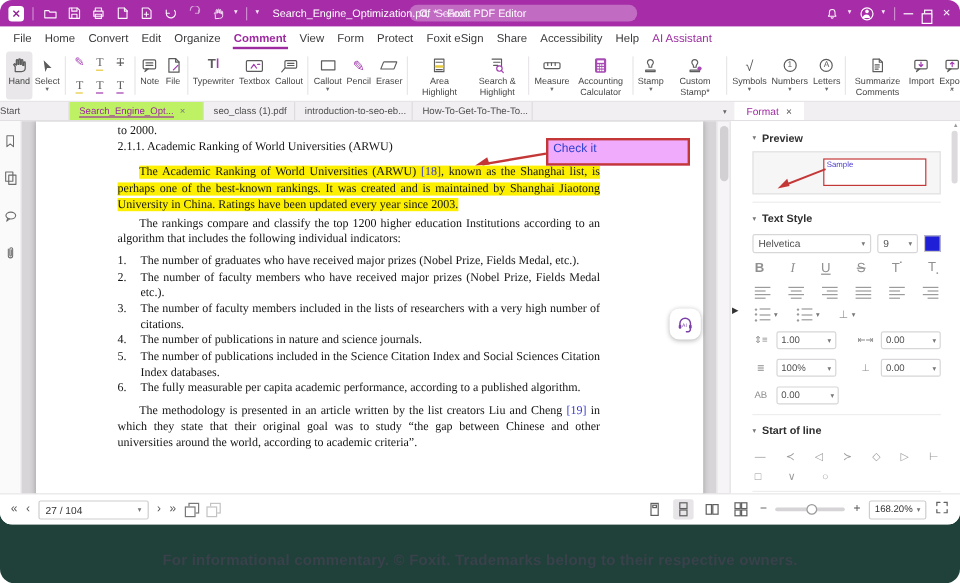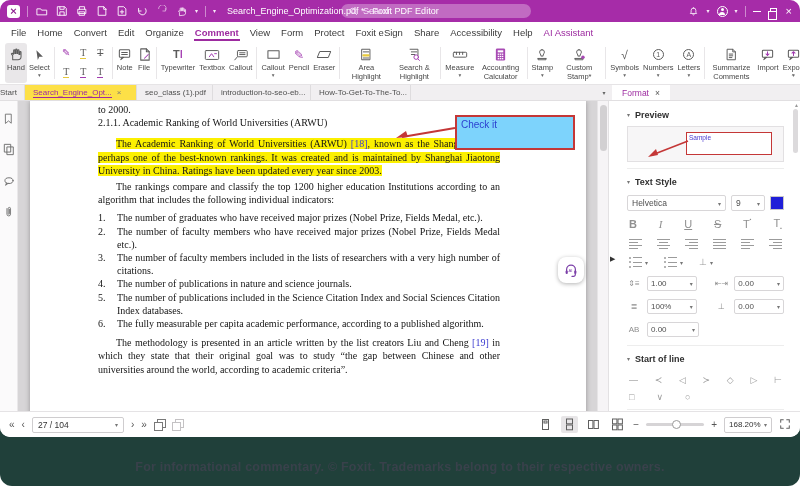--- a/index.html
+++ b/index.html
@@ -46,23 +46,23 @@
 .mini-grid{display:grid;grid-template-columns:repeat(3,17px);grid-template-rows:19px 19px;align-content:center;justify-items:center;align-items:center;padding:0 1px;flex:none}
 .mg{font-family:"Liberation Serif",serif;font-size:10px;color:#5c5c5c;line-height:1;position:relative;padding-bottom:2px}
 .mg u{text-decoration:none;border-bottom:1.6px solid #e7c93c}
 .mg.pu u{border-bottom-color:#a23bb0}
 .circ{width:11px;height:11px;border:1px solid #5c5c5c;border-radius:50%;font-size:7px;display:flex;align-items:center;justify-content:center;color:#5c5c5c}
 .tb-collapse{position:absolute;right:4px;bottom:3px;color:#8a8a8a;font-size:7px}
 .txtico{font-size:11px;color:#5c5c5c;font-weight:bold;line-height:1}
 .eraser-sh{width:12px;height:7px;border:1px solid #5c5c5c;transform:skewX(-22deg);border-radius:1px}
 
 .doctabs{height:16px;background:#f1eff1;border-bottom:1px solid #e1dfe1;display:flex;align-items:stretch;font-size:8px;color:#4f4f4f;flex:none}
-.dstart{width:25px;display:flex;align-items:center;padding-left:0;border-right:1px solid #dedcde}
+.dstart{width:58px;display:flex;align-items:center;padding-left:0;border-right:1px solid #dedcde}
 .dtab{display:flex;align-items:center;gap:5px;padding:0 8px;border-right:1px solid #dedcde;white-space:nowrap;overflow:hidden}
-.dtab.active{background:#fde047;color:#9d2ba0}
+.dtab.active{background:#bef264;color:#9d2ba0}
 .dtab.active .tl{border-bottom:1px solid #9d2ba0}
 .dtab .x{color:#7a7a7a;font-size:8px}
 .fmt-strip{margin-left:auto;width:204px;display:flex;align-items:stretch}
 .fmt-caret{width:16px;display:flex;align-items:center;justify-content:center;color:#666;font-size:6px}
 .fmt-tab{width:58px;background:#fff;display:flex;align-items:center;justify-content:center;gap:6px;color:#9d2ba0;font-size:8.5px}
 .fmt-tab .x{color:#555}
 
 .main{flex:1;display:flex;min-height:0;position:relative}
 .rail{width:18px;background:#fbfafb;border-right:1px solid #eae8ea;display:flex;flex-direction:column;align-items:center;padding-top:10px;gap:13px;flex:none}
 .rail svg{stroke:#6d6d6d;fill:none;stroke-width:1.1;stroke-linecap:round;stroke-linejoin:round}
@@ -74,21 +74,21 @@
 .h211{margin-top:0}
 .hl-p{margin-top:8px;text-indent:18px}
 mark{background:#fcf000;color:inherit;padding:0}
 .ref{color:#3a3ad0}
 .p1{margin-top:3px;text-indent:18px}
 .dlist{margin-top:5px}
 .dli{display:flex}
 .dli .num{width:19px;flex:none;text-align:left}
 .dli .lit{flex:1;text-align:justify}
 .p2{margin-top:6px;text-indent:18px}
-.anno-box{position:absolute;left:425px;top:14px;width:120px;height:35px;border:2px solid #c43737;background:#7dd3fc;font-family:"Liberation Sans",sans-serif}
+.anno-box{position:absolute;left:425px;top:14px;width:120px;height:23px;border:2px solid #c43737;background:#f0abfc;font-family:"Liberation Sans",sans-serif}
 .anno-box span{position:absolute;left:4px;top:2px;font-size:10px;color:#2b3fd0}
 .anno-arrow{position:absolute;left:358px;top:22px;width:72px;height:20px}
 .vscroll{position:absolute;right:0;top:0;bottom:0;width:11px;background:#f6f4f6;border-left:1px solid #e6e4e6}
 .vthumb{position:absolute;left:2px;top:4px;width:7px;height:46px;background:#d2d0d2;border-radius:4px}
 .ai-fab{position:absolute;right:24px;top:156px;width:26px;height:26px;background:#fff;border-radius:8px;box-shadow:0 1px 4px rgba(0,0,0,.3);display:flex;align-items:center;justify-content:center}
 .ai-fab svg{stroke:#7b3fa8;fill:none;stroke-width:1.2;stroke-linecap:round}
 
 .panel{width:192px;background:#fff;border-left:1px solid #e3e1e3;flex:none;position:relative;overflow:hidden;font-size:8.5px;color:#454545}
 .pin{padding:4px 16px 0 18px}
 .sect-h{display:flex;align-items:center;gap:5px;height:19px;font-size:9px;color:#2f2f2f;font-weight:bold}

